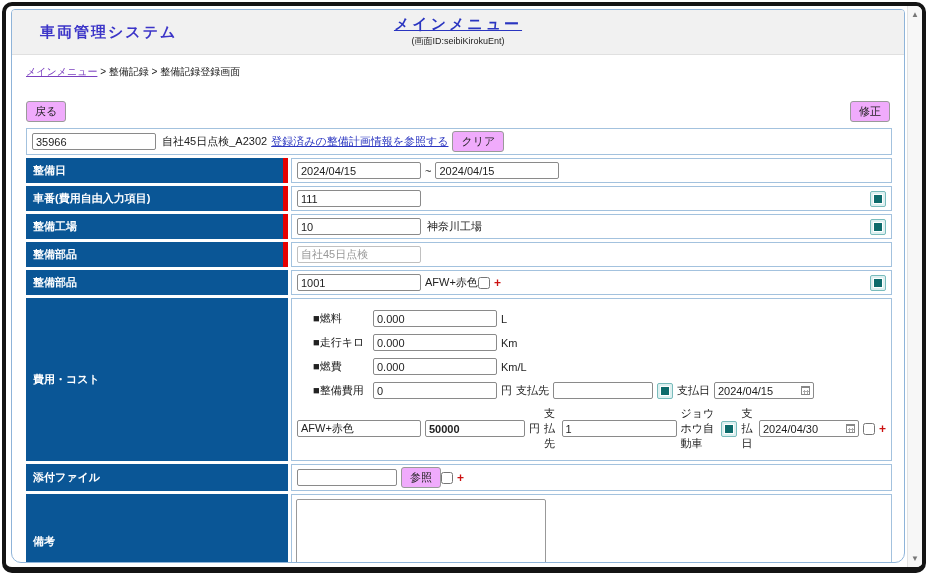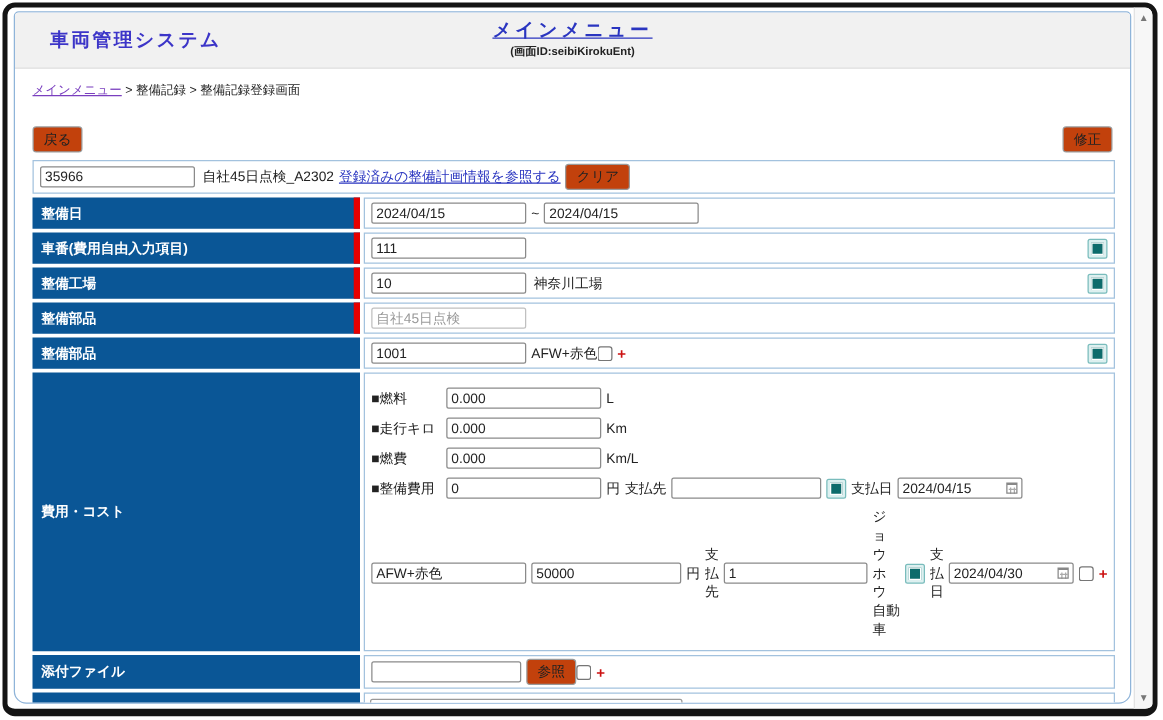--- a/index.html
+++ b/index.html
@@ -30,37 +30,37 @@
   }
   .app-title {
     position:absolute; left:28px; top:13px;
     color:#3c35c8; font-size:15px; font-weight:bold; letter-spacing:2px;
   }
   .hdr-center { position:absolute; left:0; right:0; top:5px; text-align:center; }
   .screen-title {
     color:#2a35c0; font-size:15px; font-weight:bold; letter-spacing:3px;
     text-decoration:underline; cursor:pointer;
   }
-  .screen-id { font-size:9px; font-weight:bold; color:#222; margin-top:1px; }
+  .screen-id { font-size:9px; font-weight:normal; color:#222; margin-top:1px; }
   .hdr-right { position:absolute; right:8px; top:3px; text-align:right; line-height:13px; }
   .hdr-datetime { font-size:9px; font-weight:bold; color:#111; }
   .hdr-links { font-size:10px; font-weight:bold; }
   .link-purple { color:#7a3fbf; text-decoration:underline; cursor:pointer; }
   .link-blue { color:#2a35c0; text-decoration:underline; cursor:pointer; }
   .hdr-user { font-size:10px; font-weight:bold; color:#111; }
 
   
   .crumb { margin:10px 0 0 14px; font-size:10px; color:#222; }
   .crumb a { color:#7a3fbf; text-decoration:underline; cursor:pointer; }
 
   
   .btnrow { margin:22px 14px 6px 14px; display:flex; justify-content:space-between; }
   button {
     font-family:"Liberation Sans","DejaVu Sans",sans-serif;
-    font-size:11px; color:#222; background:#c2410c;
+    font-size:11px; color:#222; background:#f0abfc;
     border:1px solid #9a9a9a; border-radius:3px; padding:2px 8px; cursor:pointer;
   }
 
   
   .ftable { margin:4px 12px 0 14px; }
   .frow { display:flex; gap:3px; margin-bottom:3px; }
   .flabel {
     width:262px; flex:0 0 262px; background:#0a5696; color:#fff;
     font-size:11px; font-weight:bold; padding:5px 0 5px 7px;
     display:flex; align-items:center; position:relative;
@@ -71,21 +71,21 @@
   .ffield {
     flex:1; border:1px solid #a3c2de; background:#fff;
     display:flex; align-items:center; padding:2px 5px; font-size:11px; color:#222;
     min-height:23px;
   }
   input[type=text] {
     font-family:"Liberation Sans","DejaVu Sans",sans-serif;
     font-size:11px; color:#222; border:1px solid #8a8a8a; border-radius:2px;
     height:17px; padding:1px 3px; background:#fff;
   }
-  input.w105 { width:124px; } input.w120 { width:120px; } input.w115 { width:115px; }
+  input.w105 { width:124px; } input.w120 { width:100px;font-weight:bold; } input.w115 { width:115px; }
   input.disabled { border-color:#c0c0c0; color:#999; background:#fff; }
   .gap4 { margin-left:4px; } .gap6 { margin-left:6px; }
 
   
   .picker {
     width:16px; height:16px; background:#ddf0f0; border:1px solid #79bcbc; border-radius:2px;
     position:relative; cursor:pointer; flex:0 0 16px;
   }
   .picker::before {
     content:""; position:absolute; right:2px; top:2px; width:8px; height:8px;
@@ -103,21 +103,21 @@
       linear-gradient(#aaa,#aaa) 2px 2px/1px 5px no-repeat,
       linear-gradient(#aaa,#aaa) 5px 2px/1px 5px no-repeat,
       linear-gradient(#aaa,#aaa) 1px 3px/6px 1px no-repeat;
   }
 
   input[type=checkbox] { width:12px; height:12px; margin:0; cursor:pointer; }
   .plus { color:#c11; font-weight:bold; font-size:12px; }
 
   
   .costcell { display:block; padding:4px 5px 6px 5px; }
-  .costline { display:flex; align-items:center; margin:7px 0; gap:4px; }
+  .costline { display:flex; align-items:center; margin:7px 16px; gap:4px; }
   .costline .cl { width:56px; flex:0 0 56px; }
   .costline.tight { margin:5px 0 3px 0; }
   .freehdr { margin:8px 0 2px 0; font-size:11px; }
 
   textarea {
     font-family:"Liberation Sans","DejaVu Sans",sans-serif; font-size:11px;
     width:250px; height:85px; border:1px solid #999; border-radius:2px; resize:none;
   }
 </style>
 </head>

